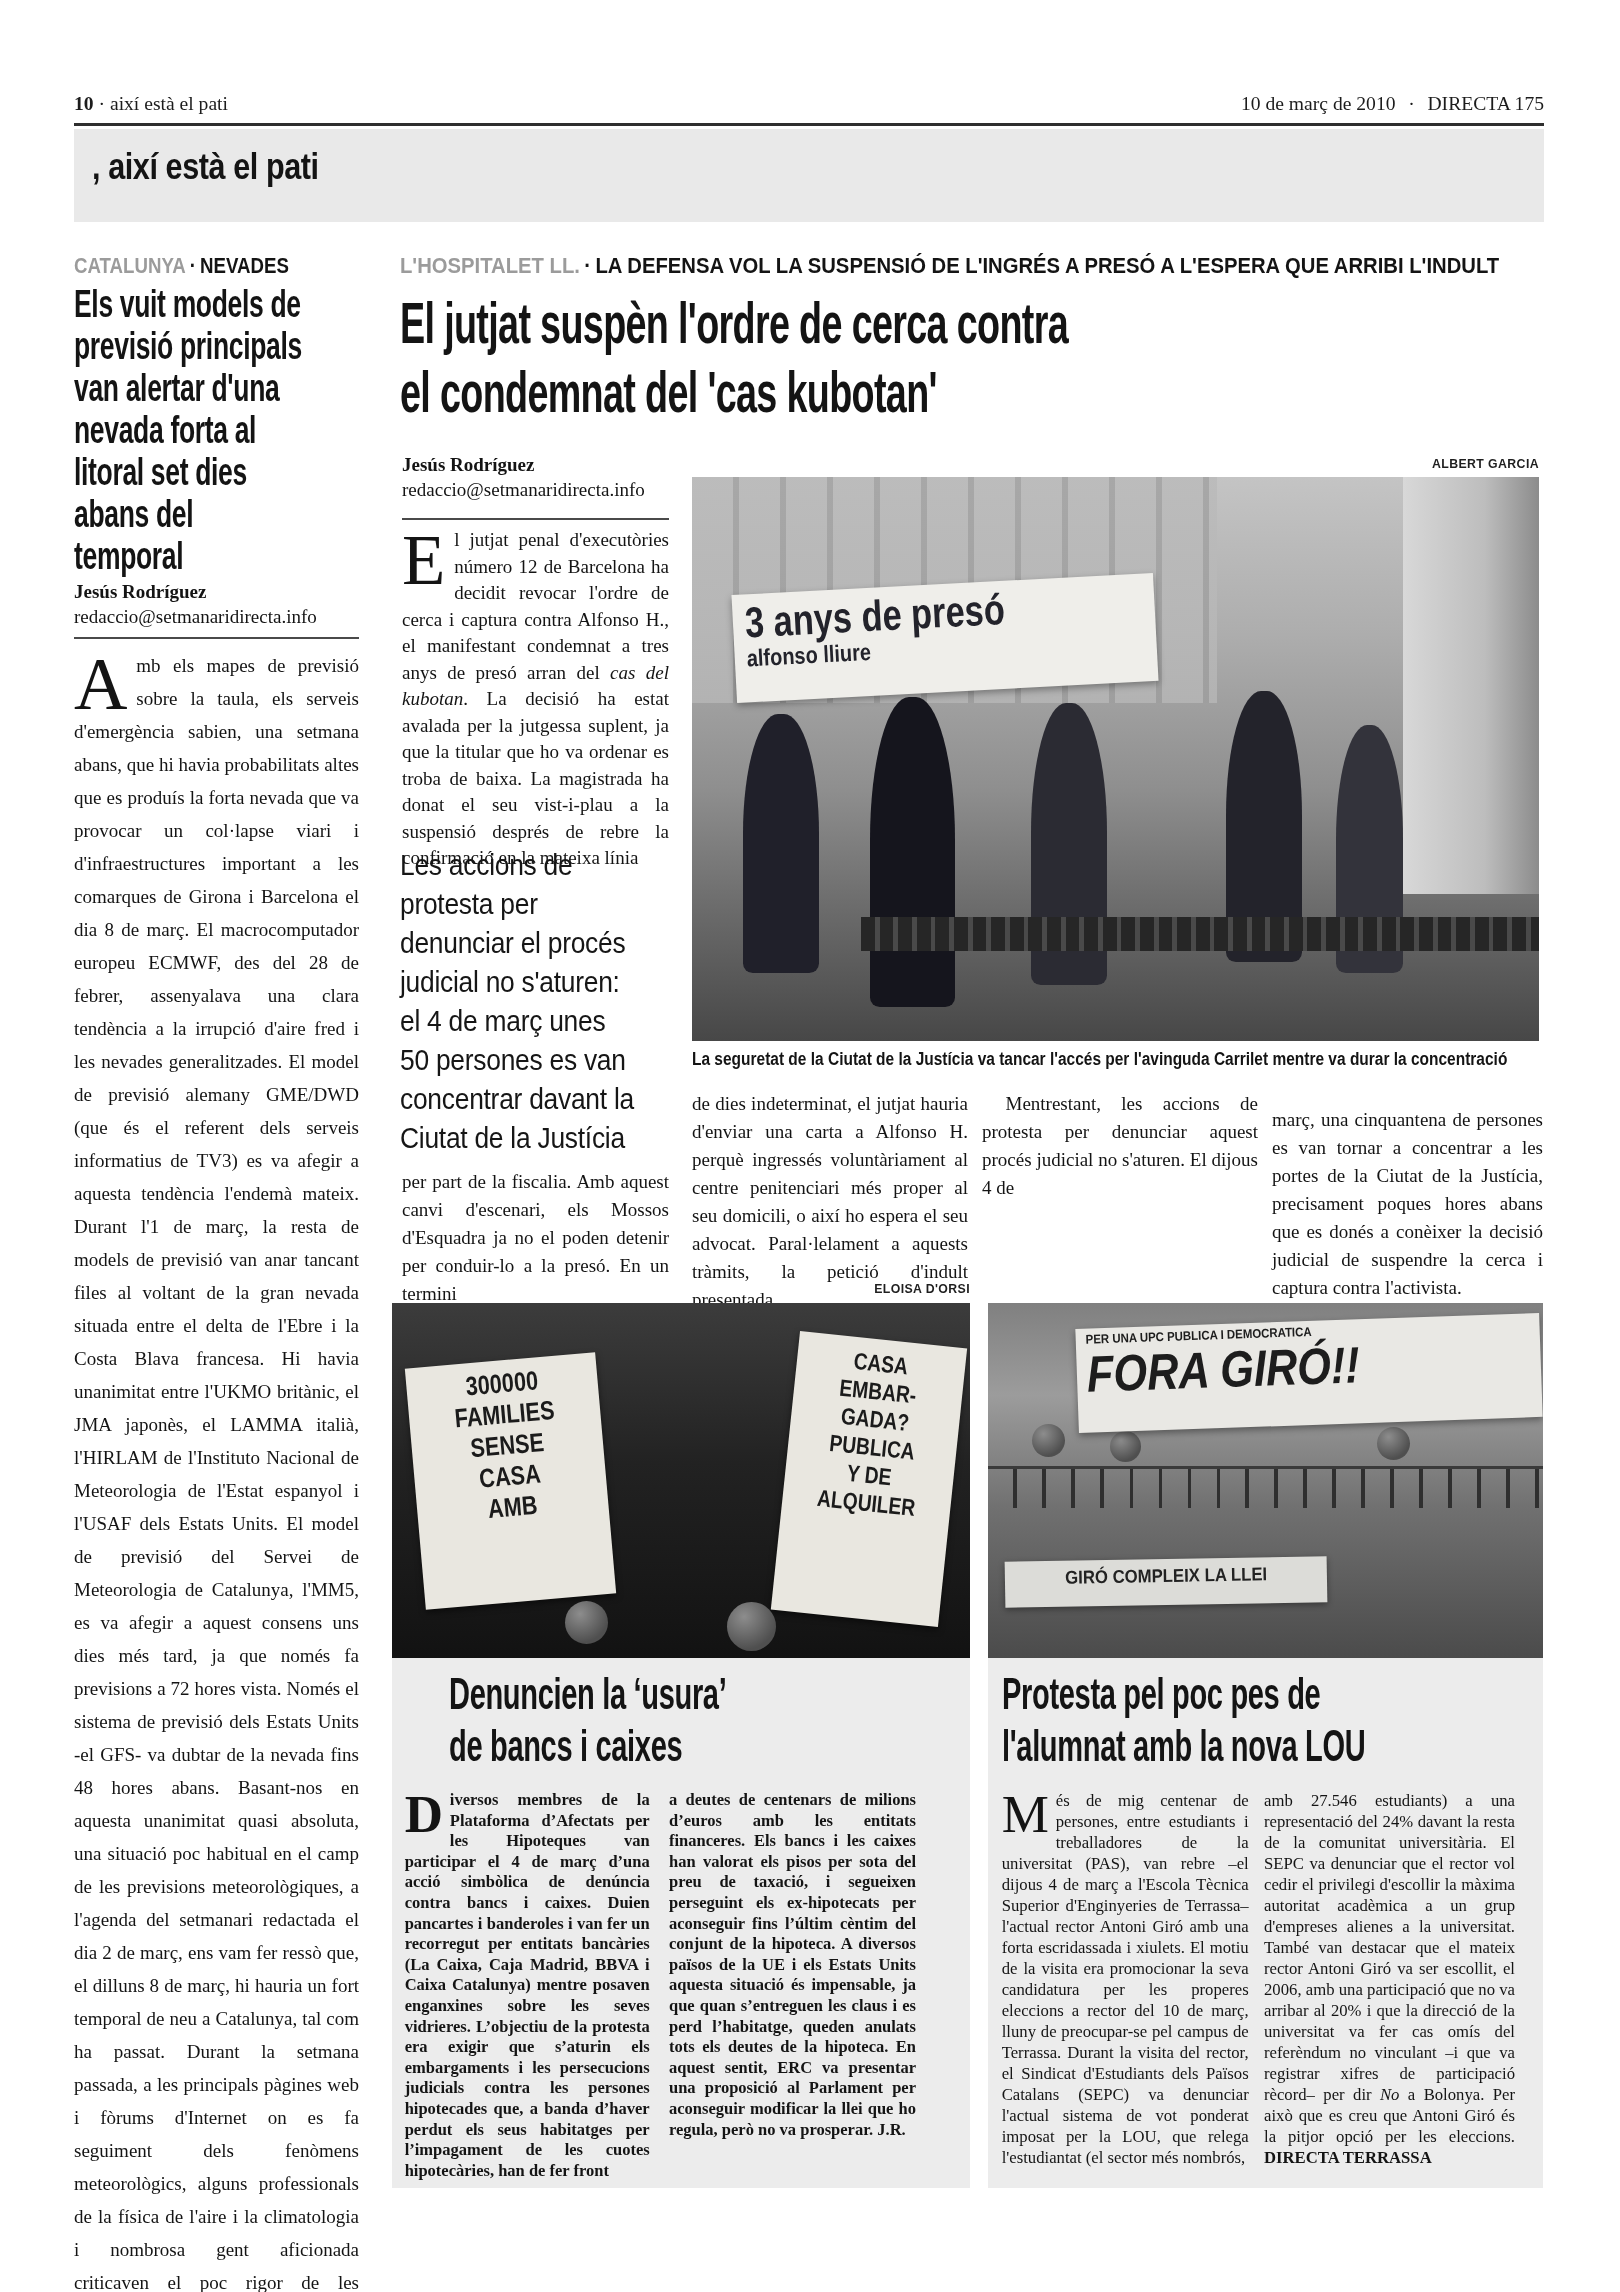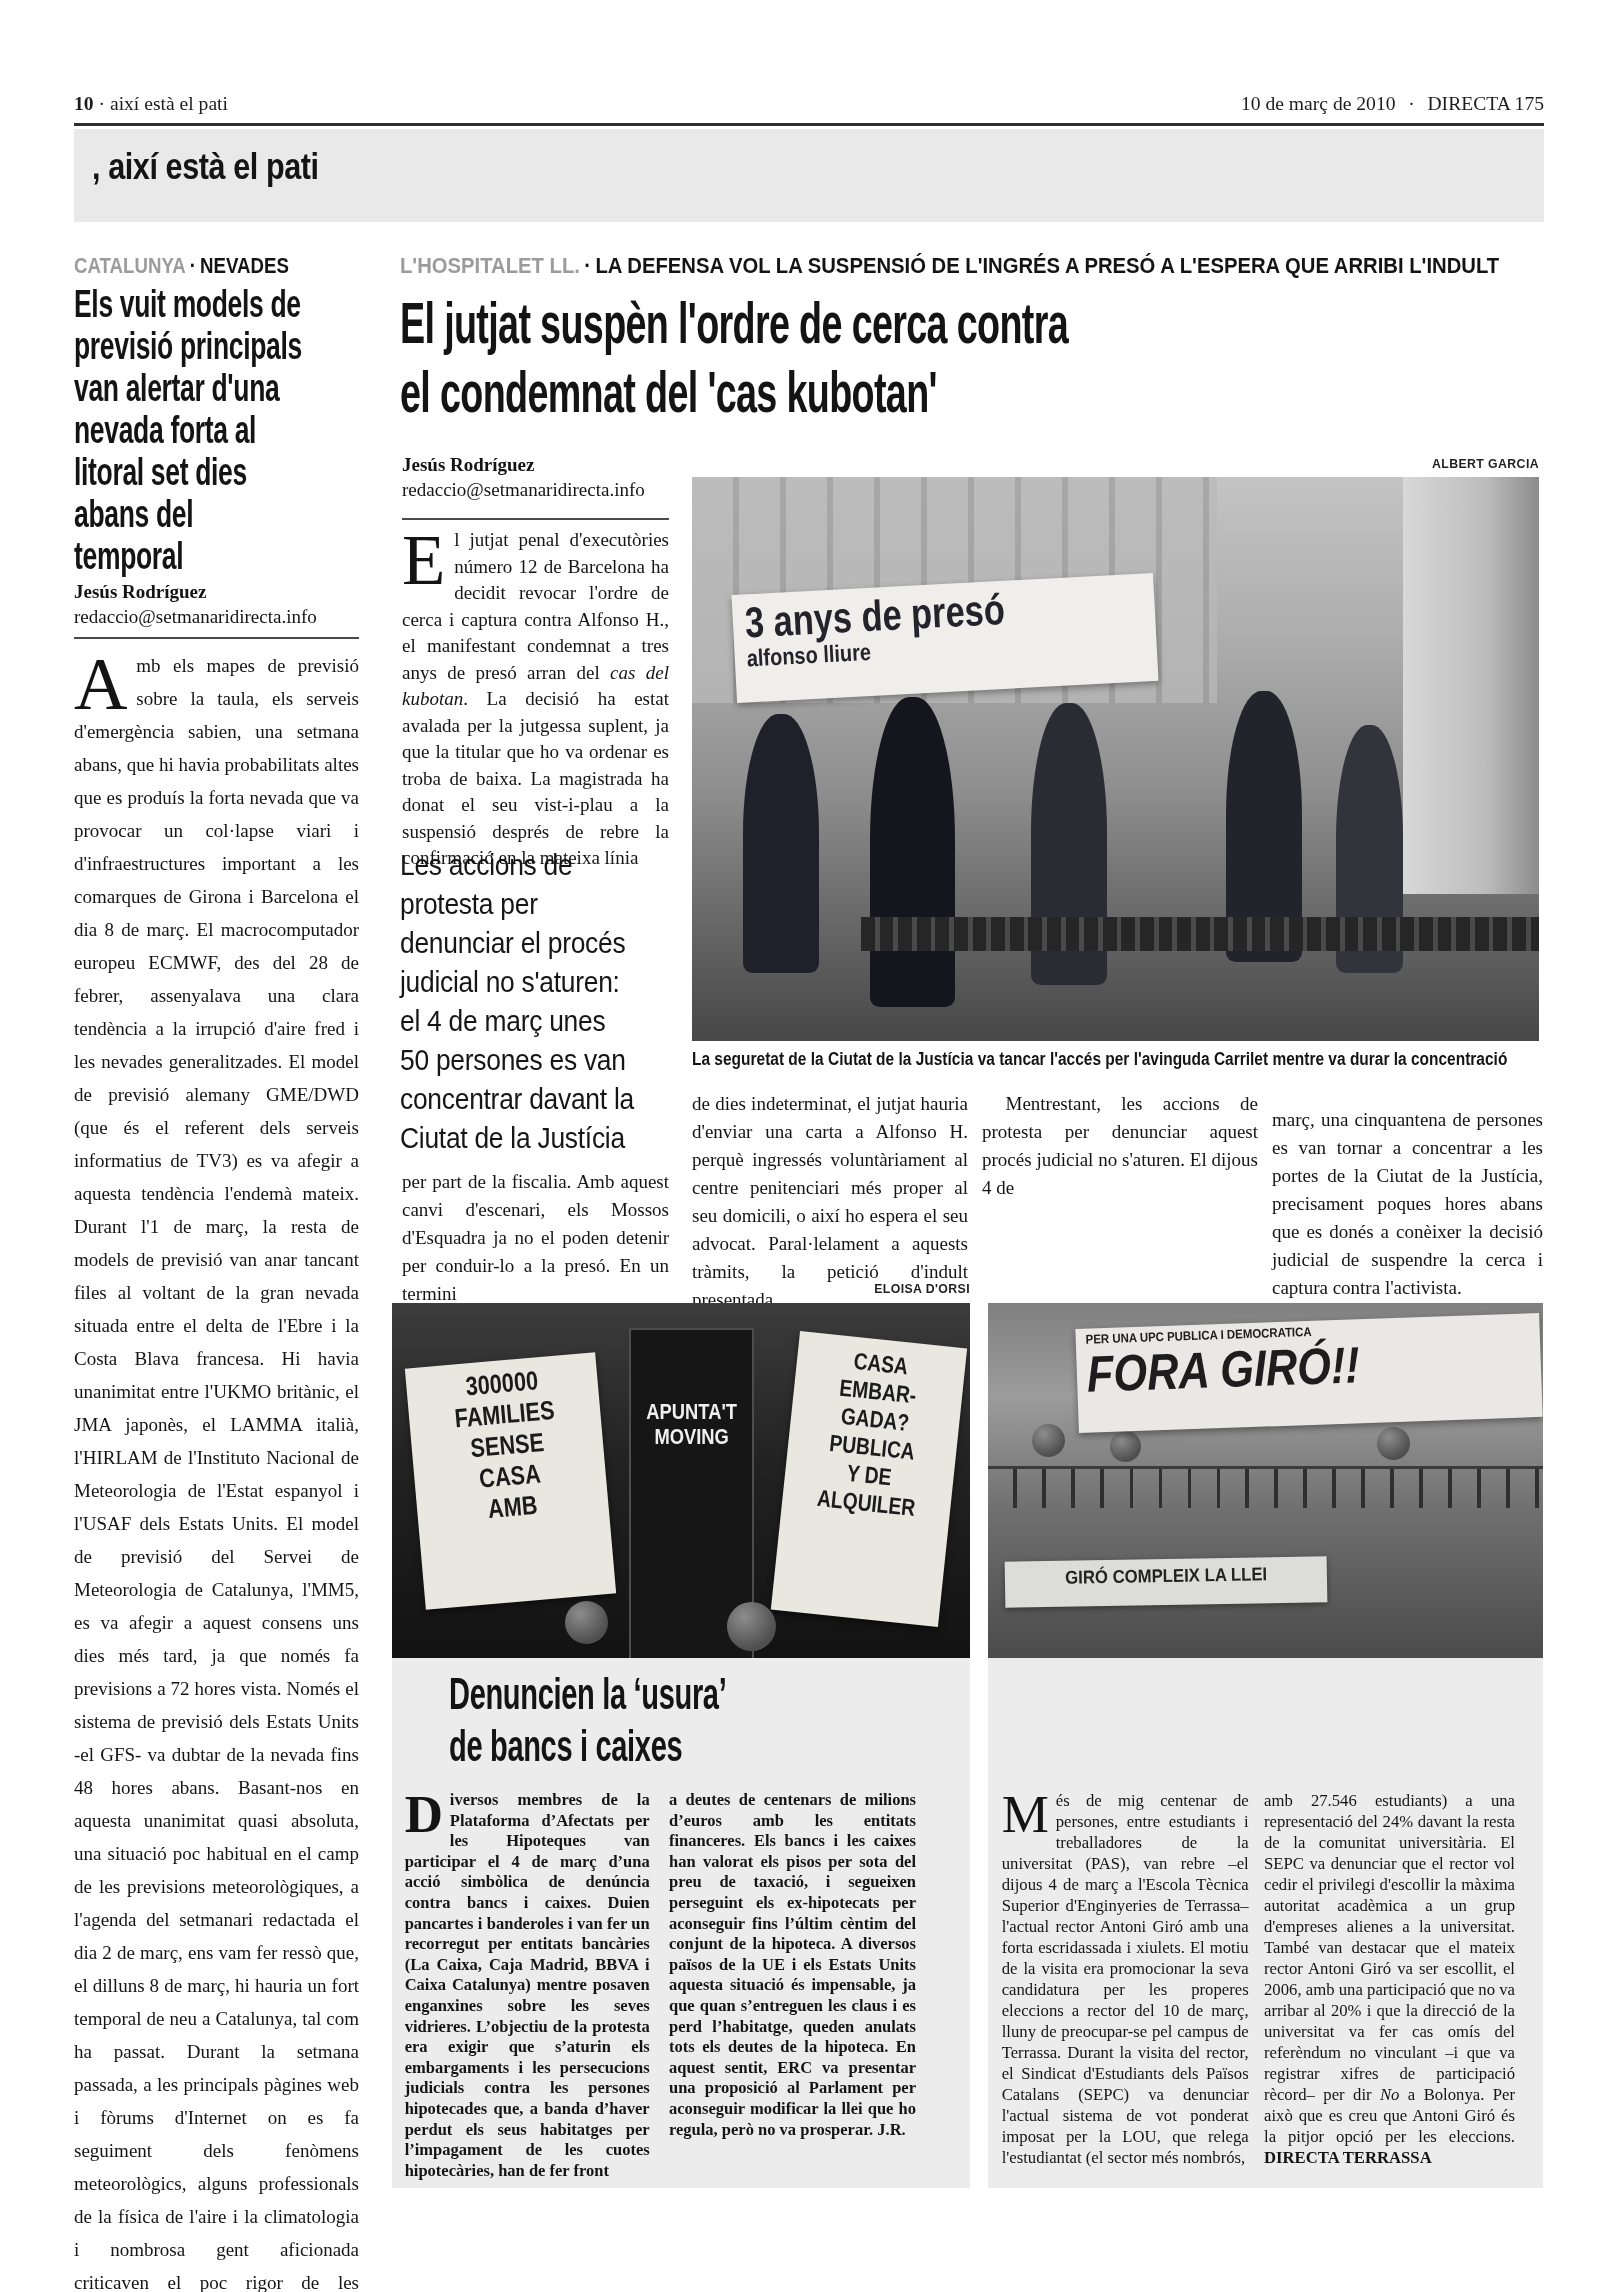--- a/index.html
+++ b/index.html
@@ -206,24 +206,20 @@
   <div class="abs graybox" style="left:392px;top:1303px;width:578px;height:885px;">
 
     <div class="abs photo photo-left" style="left:0;top:0;width:578px;height:355px;">
       <div class="sign-white" style="left:4%;top:16%;width:33%;height:66%;transform:rotate(-5deg);padding-top:7.8px;">
         <div class="sign-line">300000</div>
         <div class="sign-line">FAMILIES</div>
         <div class="sign-line">SENSE</div>
         <div class="sign-line">CASA</div>
         <div class="sign-line">AMB</div>
       </div>
-      <div class="poster-dark" style="left:41%;top:7%;width:21%;height:74%;padding-top:69px;">
-        <div class="poster-line">APUNTA'T</div>
-        <div class="poster-line">MOVING</div>
-      </div>
       <div class="sign-white" style="right:3%;top:10%;width:29%;height:76%;transform:rotate(6deg);padding-top:9.8px;">
         <div class="sign-line" style="font-size:23.5px;line-height:28px;">CASA</div>
         <div class="sign-line" style="font-size:23.5px;line-height:28px;">EMBAR-</div>
         <div class="sign-line" style="font-size:23.5px;line-height:28px;">GADA?</div>
         <div class="sign-line" style="font-size:23.5px;line-height:28px;">PUBLICA</div>
         <div class="sign-line" style="font-size:23.5px;line-height:28px;">Y DE</div>
         <div class="sign-line" style="font-size:23.5px;line-height:28px;">ALQUILER</div>
       </div>
       <div class="head-blob" style="left:30%;bottom:4%;width:43px;height:43px;"></div>
       <div class="head-blob" style="left:58%;bottom:2%;width:49px;height:49px;"></div>
@@ -251,20 +247,24 @@
       <div class="head-blob" style="left:70%;top:35%;width:33px;height:33px;"></div>
       <div class="banner-big">
         <div class="small">PER UNA UPC PUBLICA I DEMOCRATICA</div>
         <div class="big">FORA GIRÓ!!</div>
       </div>
       <div class="banner-low">
         <span>GIRÓ COMPLEIX LA LLEI</span>
       </div>
     </div>
 
+    <div class="abs" style="left:13.7px;top:365px;">
+      <div class="hl-box-line">Protesta pel poc pes de</div>
+      <div class="hl-box-line">l'alumnat amb la nova LOU</div>
+    </div>
 
     <div class="abs bodytext" style="left:13.7px;top:487px;width:247px;font-size:16.7px;line-height:21px;">
       <span class="dropcap-bold" style="font-weight:normal;">M</span><span>és de mig centenar de persones, entre estudiants i treballadores de la universitat (PAS), van rebre –el dijous 4 de març a l'Escola Tècnica Superior d'Enginyeries de Terrassa– l'actual rector Antoni Giró amb una forta escridassada i xiulets. El motiu de la visita era promocionar la seva candidatura per les properes eleccions a rector del 10 de març, lluny de preocupar-se pel campus de Terrassa. Durant la visita del rector, el Sindicat d'Estudiants dels Països Catalans (SEPC) va denunciar l'actual sistema de vot ponderat imposat per la LOU, que relega l'estudiantat (el sector més nombrós,</span>
     </div>
     <div class="abs bodytext" style="left:276px;top:487px;width:251px;font-size:16.7px;line-height:21px;">
       <span>amb 27.546 estudiants) a una representació del 24% davant la resta de la comunitat universitària. El SEPC va denunciar que el rector vol cedir el privilegi d'escollir la màxima autoritat acadèmica a un grup d'empreses alienes a la universitat. També van destacar que el mateix rector Antoni Giró va ser escollit, el 2006, amb una participació que no va arribar al 20% i que la direcció de la universitat va fer cas omís del referèndum no vinculant –i que va registrar xifres de participació rècord– per dir </span><span class="it">No</span><span> a Bolonya. Per això que es creu que Antoni Giró és la pitjor opció per les eleccions. </span><span class="bd">DIRECTA TERRASSA</span>
     </div>
   </div>
 
 </div>

